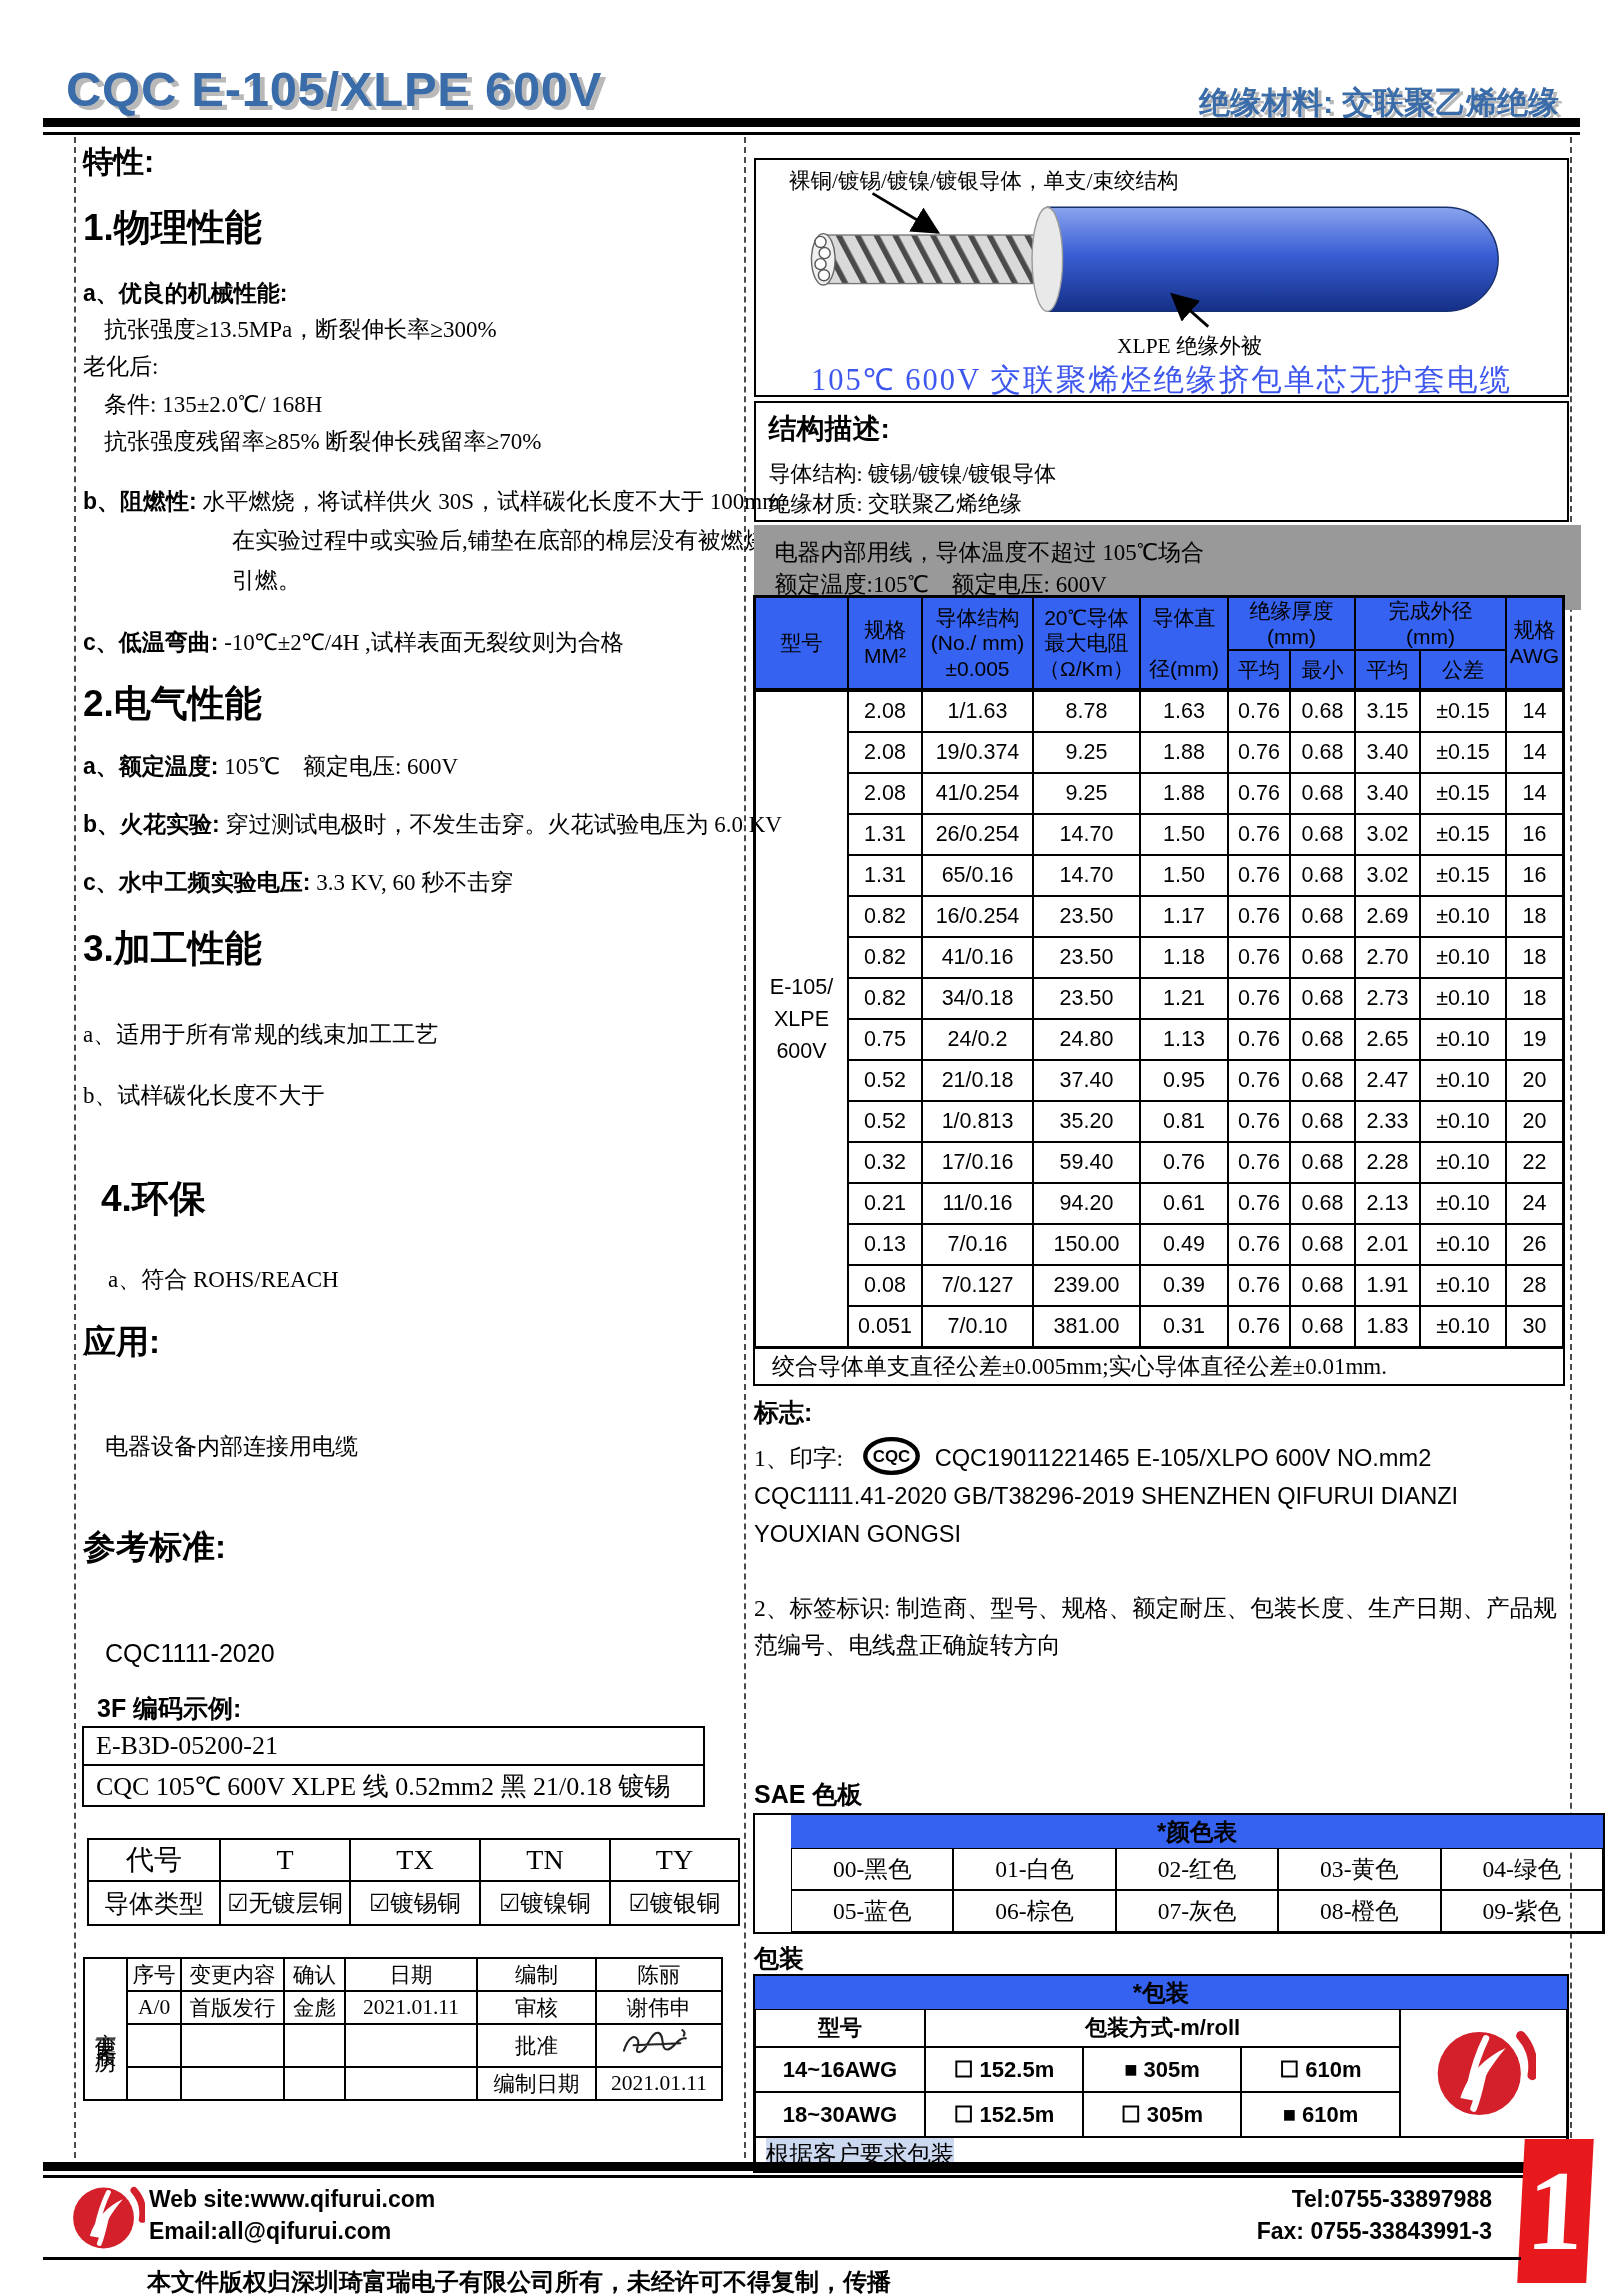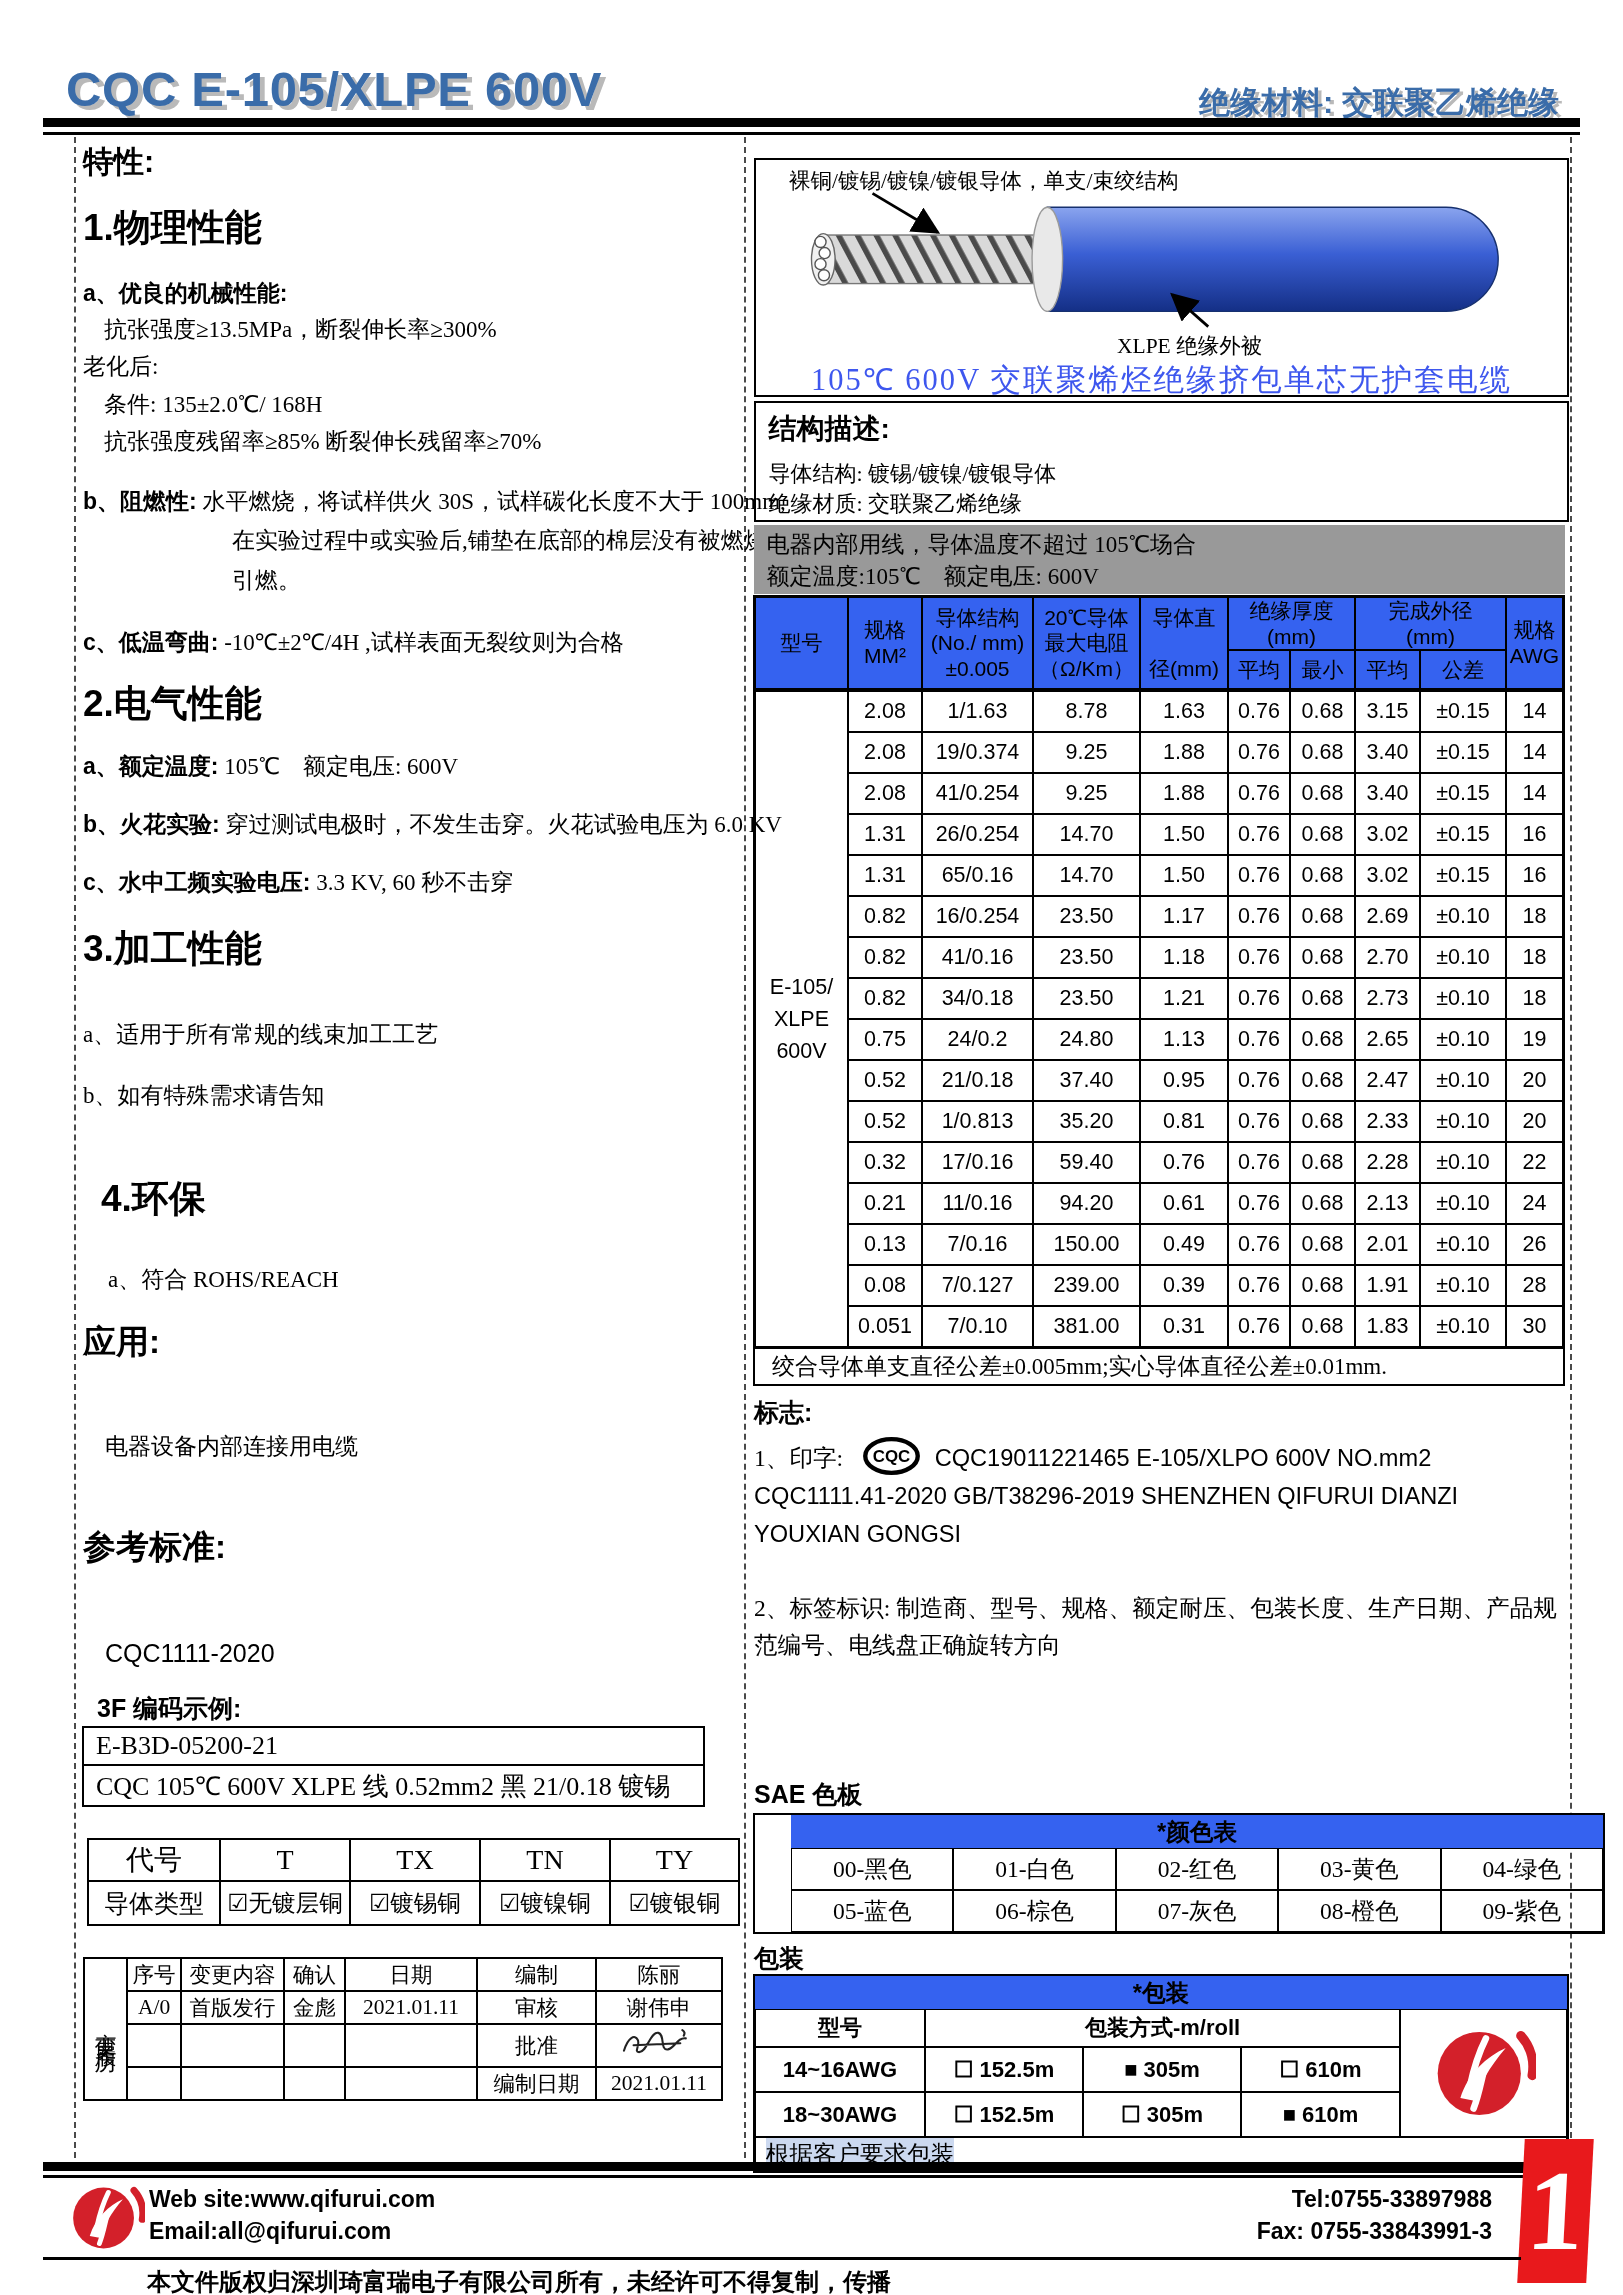--- a/index.html
+++ b/index.html
@@ -50,21 +50,21 @@
   .cablebox{left:754px;top:158px;width:811px;height:235px;border:2.1px solid #000;}
   .cable-label-top{left:33px;top:5.6px;font-size:21.5px;}
   .cable-label-bot{left:361px;top:171px;font-size:21.5px;}
   .cable-title{left:0;right:0;top:197px;text-align:center;font-size:30.5px;color:#3e57ee;letter-spacing:2.1px;}
 
   .structbox{left:754px;top:401px;width:811px;height:117px;border:2.1px solid #000;}
   .structbox .h{left:12.5px;top:7px;}
   .structbox .l1{left:12.5px;top:56px;font-size:22px;}
   .structbox .l2{left:12.5px;top:86px;font-size:22px;}
 
-  .graybar{left:754px;top:525px;width:811px;height:69px;background:#999999;padding:0;}
+  .graybar{left:754px;top:525px;width:811px;height:69px;background:#999999;padding:8px;}
   .graybar div{padding-left:12.5px;font-size:23px;line-height:32px;}
   .graybar div:first-child{padding-top:4.2px;}
 
   
   .spec{left:753px;top:595px;width:812px;}
   .gridcols{display:grid;grid-template-columns:93px 74px 111px 107px 88px 62px 65px 65px 86px 1fr;}
   .spec-head{background:#3562f0;border:2.1px solid #000;grid-template-rows:53px 39px;}
   .spec-head .hc{border:0.7px solid #000;display:flex;align-items:center;justify-content:center;
                  text-align:center;font-family:"Liberation Sans",sans-serif;font-size:21px;line-height:1.22;}
   .spec-body{border:2.1px solid #000;border-top:none;grid-auto-rows:41px;}
@@ -153,21 +153,21 @@
     <span class="lbl">b、火花实验:</span>
     <span>穿过测试电极时，不发生击穿。火花试验电压为 6.0 KV</span>
   </div>
   <div class="abs t33 nowrap" style="left:83px;top:867px">
     <span class="lbl">c、水中工频实验电压:</span>
     <span>3.3 KV, 60 秒不击穿</span>
   </div>
 
   <div class="abs hd h54" style="left:83px;top:924px">3.加工性能</div>
   <div class="abs t33 nowrap" style="left:83px;top:1019px">a、适用于所有常规的线束加工工艺</div>
-  <div class="abs t33 nowrap" style="left:83px;top:1080px">b、如有特殊需求请告知</div>
+  <div class="abs t33 nowrap" style="left:83px;top:1080px">b、试样碳化长度不大于</div>
 
   <div class="abs hd h54" style="left:101px;top:1174px">4.环保</div>
   <div class="abs t33 nowrap" style="left:108px;top:1264px">a、符合 ROHS/REACH</div>
 
   <div class="abs hd h48" style="left:83px;top:1320px">应用:</div>
   <div class="abs t33 nowrap" style="left:105px;top:1431px">电器设备内部连接用电缆</div>
 
   <div class="abs hd h48" style="left:83px;top:1525px">参考标准:</div>
   <div class="abs sans h36" style="left:105px;top:1639px">CQC1111-2020</div>
 

